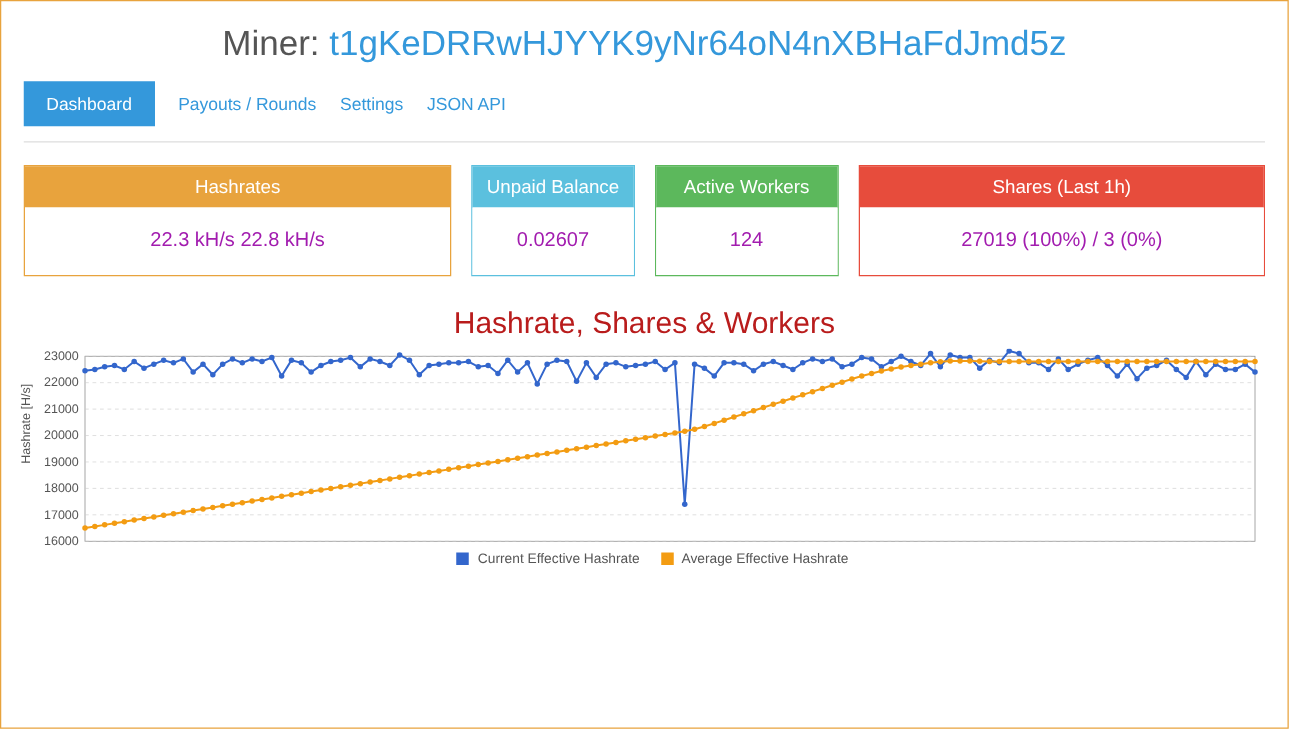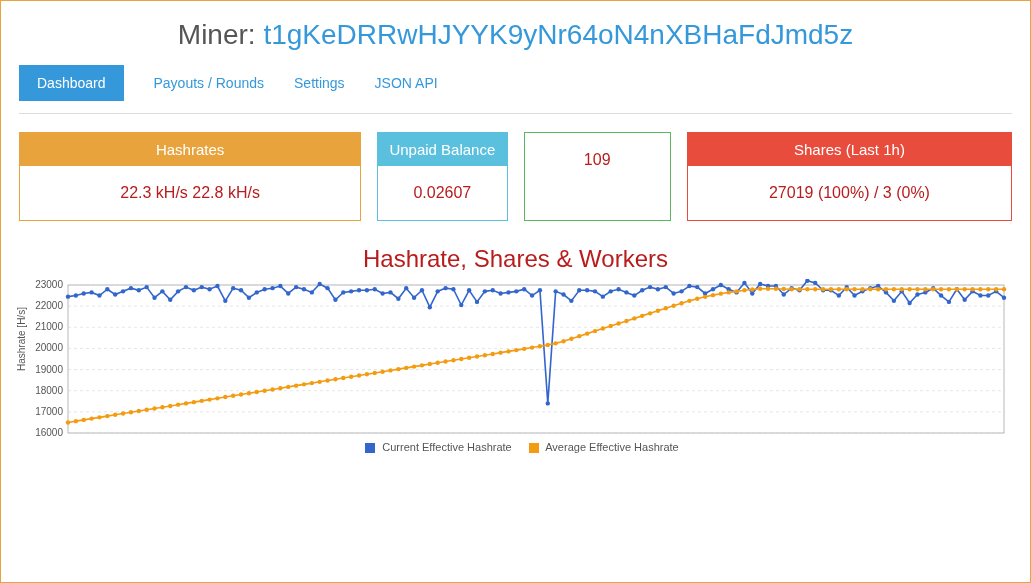--- a/index.html
+++ b/index.html
@@ -8,27 +8,27 @@
     font-weight: 300;
     background: #fff;
     color: #555;
     width: 1031px;
     height: 583px;
     border: 1px solid #e8a33d;
     padding: 12px 18px 0 18px;
   }
   .title { text-align:center; font-size:28px; font-weight:300; color:#555; margin:6px 0 14px; }
   .title .addr { color:#3498db; }
-  .tabs { display:flex; gap:30px; align-items:center; border-bottom:1px solid #ddd; padding-bottom:12px; margin-bottom:18px;}
+  .tabs { display:flex; gap:19px; align-items:center; border-bottom:1px solid #ddd; padding-bottom:12px; margin-bottom:18px;}
   .tab { color:#3498db; cursor:pointer; font-size:14px; }
   .tab.active { background:#3498db; color:#fff; padding:10px 18px; }
   .cards { display:flex; gap:16px; margin-bottom:24px; }
   .card { border:1px solid; text-align:center; }
   .card .hdr { color:#fff; font-size:15px; padding:8px 6px; }
-  .card .body { background:#fff; color:#b91c1c; font-size:16px; padding:18px 6px; }
+  .card .body { background:#fff; color:#a21caf; font-size:16px; padding:18px 6px; }
   .c-orange { border-color:#e8a33d; width:360px;} .c-orange .hdr{background:#e8a33d;}
   .c-blue   { border-color:#5bc0de; width:137px;} .c-blue .hdr{background:#5bc0de;}
   .c-green  { border-color:#5cb85c; width:155px;} .c-green .hdr{background:#5cb85c;}
   .c-red    { border-color:#e74c3c; width:342px;} .c-red .hdr{background:#e74c3c;}
   .chart-title{ text-align:center; font-size:24px; font-weight:400; color:#b91c1c; margin:10px 0 6px;}
   .chart-wrap{ position:relative; width:990px; height:186px; margin-left:1px;}
   .ylabel{ position:absolute; left:-4px; top:92px; transform:rotate(-90deg); transform-origin:left top; font-size:10px; color:#555;}
   svg{ display:block;}
   .legend{ text-align:center; font-size:11px; color:#555; margin-top:2px;}
   .legend .sw{ display:inline-block; width:10px; height:10px; vertical-align:middle; margin:0 4px 0 14px;}
@@ -53,21 +53,22 @@
     <div class="hdr">Hashrates</div>
     <div class="body">22.3 kH/s   22.8 kH/s</div>
   </div>
   <div class="card c-blue">
     <div class="hdr">Unpaid Balance</div>
     <div class="body">
       <div>0.02607</div>
     </div>
   </div>
   <div class="card c-green">
-    <div class="body">109</div>
+    <div class="hdr">Active Workers</div>
+    <div class="body">124</div>
   </div>
   <div class="card c-red">
     <div class="hdr">Shares (Last 1h)</div>
     <div class="body">27019 (100%) / 3 (0%)</div>
   </div>
 </div>
 
 <div class="chart-title">Hashrate, Shares &amp; Workers</div>
 
 <div class="chart-wrap">

